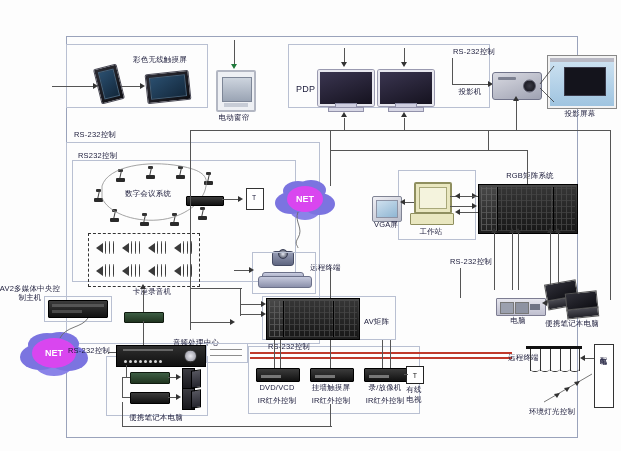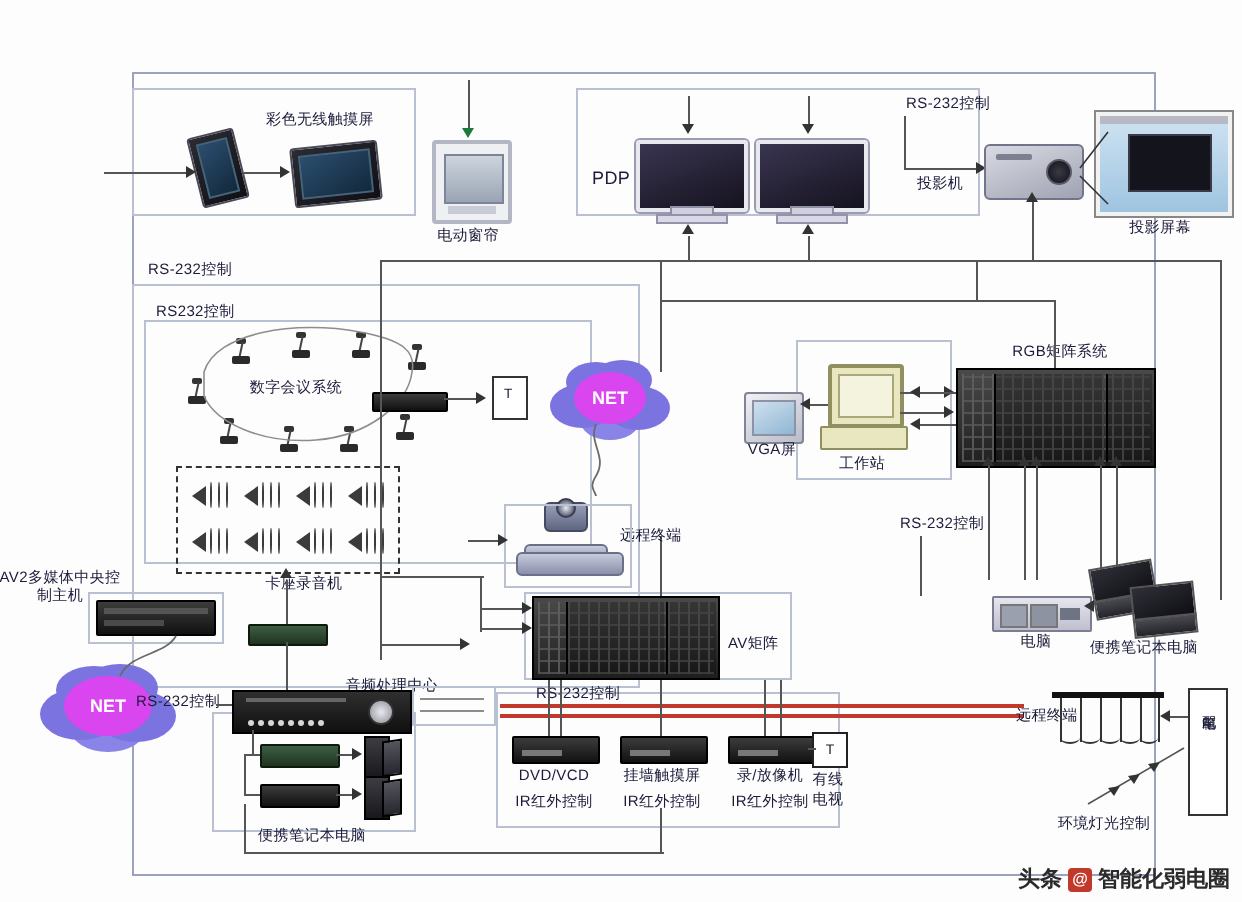--- a/index.html
+++ b/index.html
@@ -550,19 +550,14 @@
   </svg>
   <div class="lbl c" style="left:552px;top:408px;">环境灯光控制</div>
 
   <div class="ln v" style="left:190px;top:130px;height:200px;"></div>
   <div class="ln v" style="left:330px;top:130px;height:56px;"></div>
   <div class="ln h" style="left:330px;top:150px;width:198px;"></div>
   <div class="ln v" style="left:488px;top:130px;height:20px;"></div>
   <div class="ln h" style="left:122px;top:426px;width:210px;"></div>
   <div class="ln v" style="left:122px;top:402px;height:24px;"></div>
 
-  <div class="watermark">
-      <span>头条</span>
-      <span class="dot">@</span>
-      <span>智能化弱电圈</span>
-  </div>
 
 </div>
 
 </body></html>

